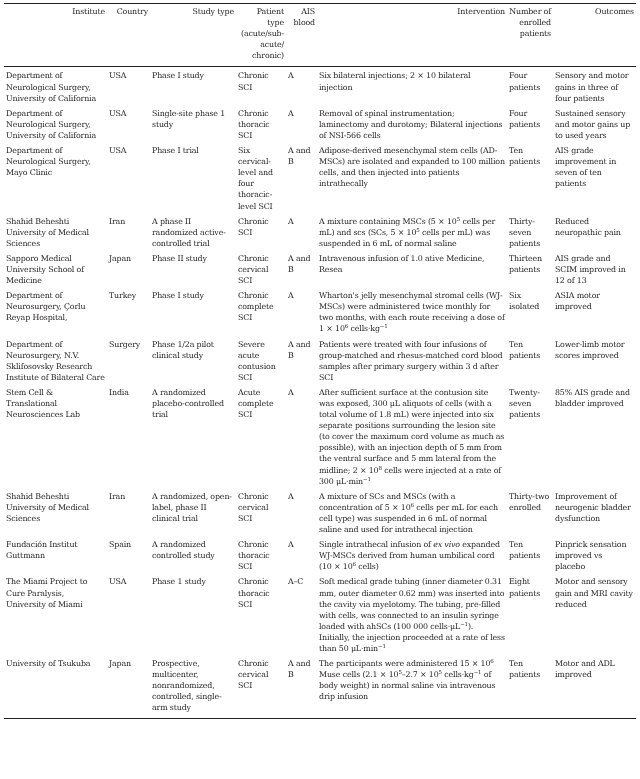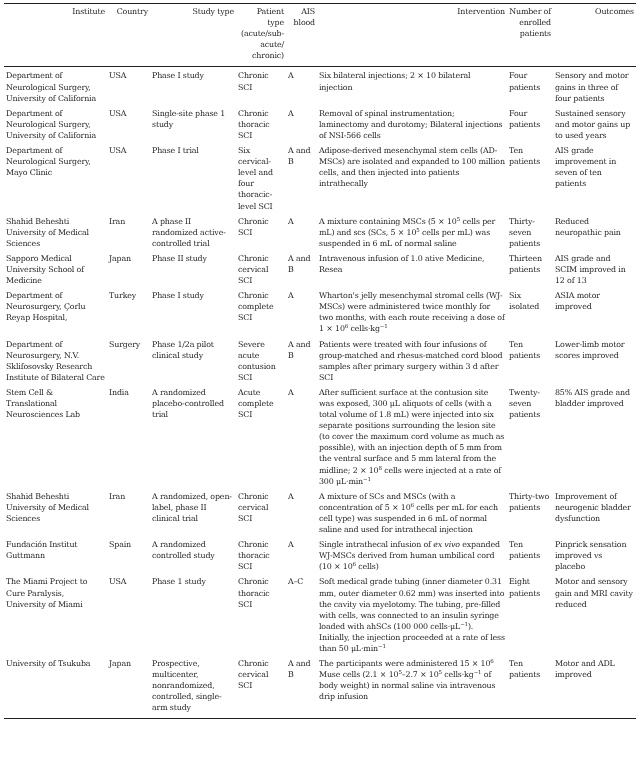--- a/index.html
+++ b/index.html
@@ -145,21 +145,21 @@
           <td>Twenty-seven patients</td>
           <td>85% AIS grade and bladder improved</td>
         </tr>
         <tr>
           <td>Shahid Beheshti University of Medical Sciences</td>
           <td>Iran</td>
           <td>A randomized, open-label, phase II clinical trial</td>
           <td>Chronic cervical SCI</td>
           <td>A</td>
           <td>A mixture of SCs and MSCs (with a concentration of 5 × 10<sup>6</sup> cells per mL for each cell type) was suspended in 6 mL of normal saline and used for intrathecal injection</td>
-          <td>Thirty-two patients</td>
+          <td>Thirty-two enrolled</td>
           <td>Improvement of neurogenic bladder dysfunction</td>
         </tr>
         <tr>
           <td>Fundación Institut Guttmann</td>
           <td>Spain</td>
           <td>A randomized controlled study</td>
           <td>Chronic thoracic SCI</td>
           <td>A</td>
           <td>Single intrathecal infusion of <em>ex vivo</em> expanded WJ-MSCs derived from human umbilical cord (10 × 10<sup>6</sup> cells)</td>
           <td>Ten patients</td>

